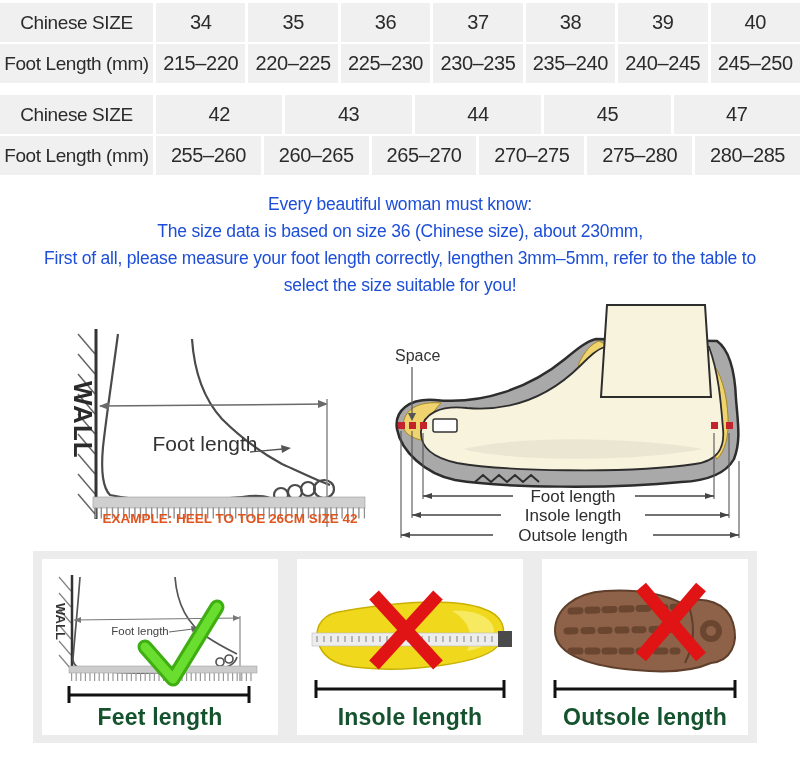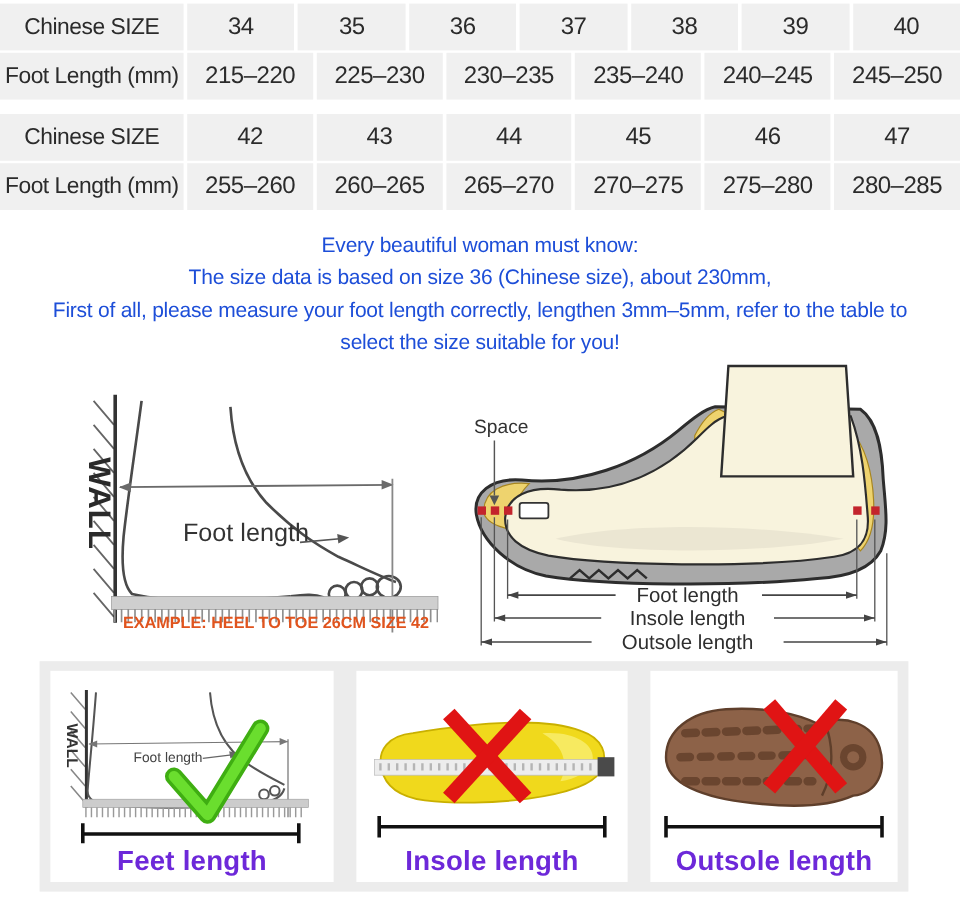--- a/index.html
+++ b/index.html
@@ -31,55 +31,55 @@
     padding:0 9px;box-sizing:border-box;
   }
   .panel{
     background:#ffffff;height:176px;display:flex;flex-direction:column;
     align-items:center;justify-content:flex-end;padding-bottom:4px;box-sizing:border-box;
   }
   .panel-feet{width:236px;}
   .panel-insole{width:226px;}
   .panel-outsole{width:206px;}
   .panel svg{display:block;}
-  .caption{font-size:23px;font-weight:700;color:#6d28d9;letter-spacing:0.2px;margin-top:1px;}
+  .caption{font-size:23px;font-weight:700;color:#14532d;letter-spacing:0.2px;margin-top:1px;}
 </style>
 </head>
 <body>
 
 <div class="tables-wrap">
   <div class="size-table">
     <div class="t-row">
       <div class="t-cell t-head">Chinese SIZE</div>
       <div class="t-cell">34</div>
       <div class="t-cell">35</div>
       <div class="t-cell">36</div>
       <div class="t-cell">37</div>
       <div class="t-cell">38</div>
       <div class="t-cell">39</div>
       <div class="t-cell">40</div>
     </div>
     <div class="t-row">
       <div class="t-cell t-head">Foot Length (mm)</div>
       <div class="t-cell">215–220</div>
+      <div class="t-cell">220–225</div>
       <div class="t-cell">225–230</div>
       <div class="t-cell">230–235</div>
       <div class="t-cell">235–240</div>
       <div class="t-cell">240–245</div>
       <div class="t-cell">245–250</div>
     </div>
   </div>
   <div class="size-table">
     <div class="t-row">
       <div class="t-cell t-head">Chinese SIZE</div>
       <div class="t-cell">42</div>
       <div class="t-cell">43</div>
       <div class="t-cell">44</div>
       <div class="t-cell">45</div>
-      <div class="t-cell">46</div>
       <div class="t-cell">47</div>
     </div>
     <div class="t-row">
       <div class="t-cell t-head">Foot Length (mm)</div>
       <div class="t-cell">255–260</div>
       <div class="t-cell">260–265</div>
       <div class="t-cell">265–270</div>
       <div class="t-cell">270–275</div>
       <div class="t-cell">275–280</div>
       <div class="t-cell">280–285</div>

